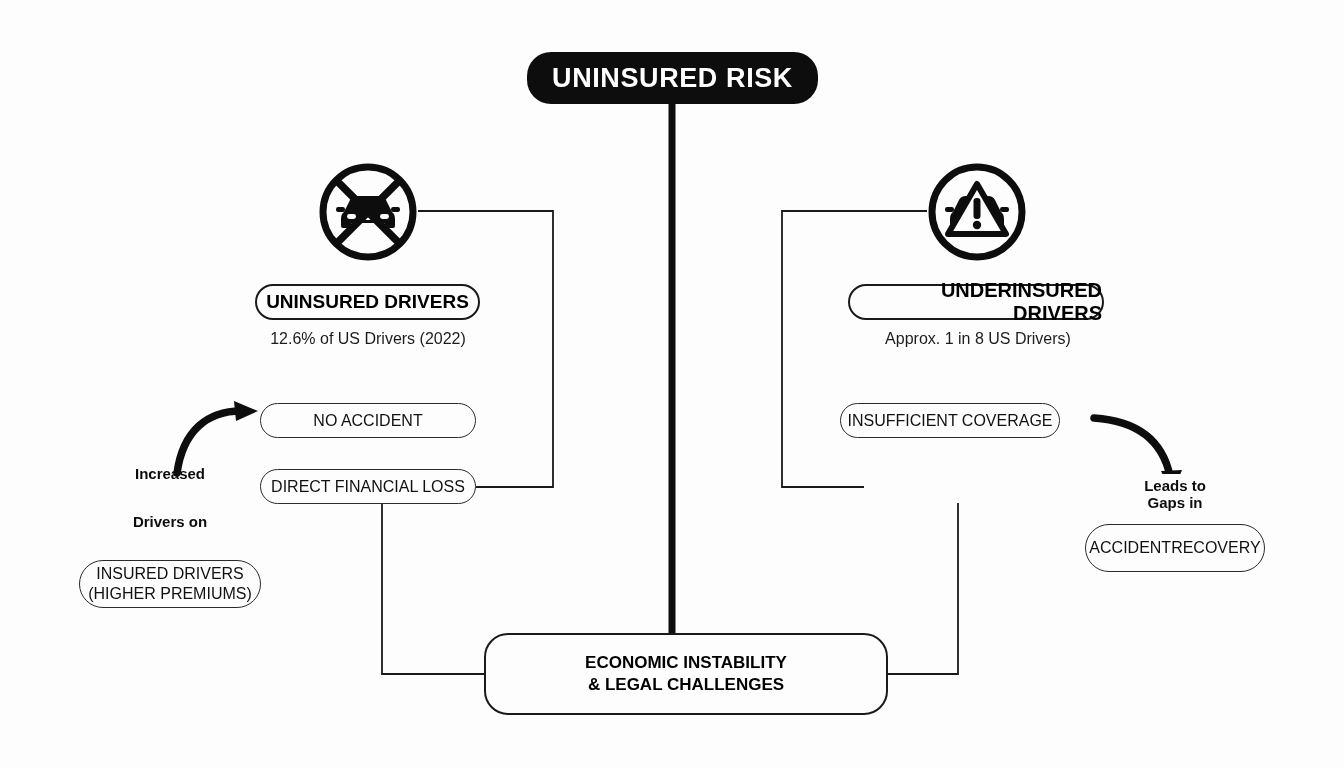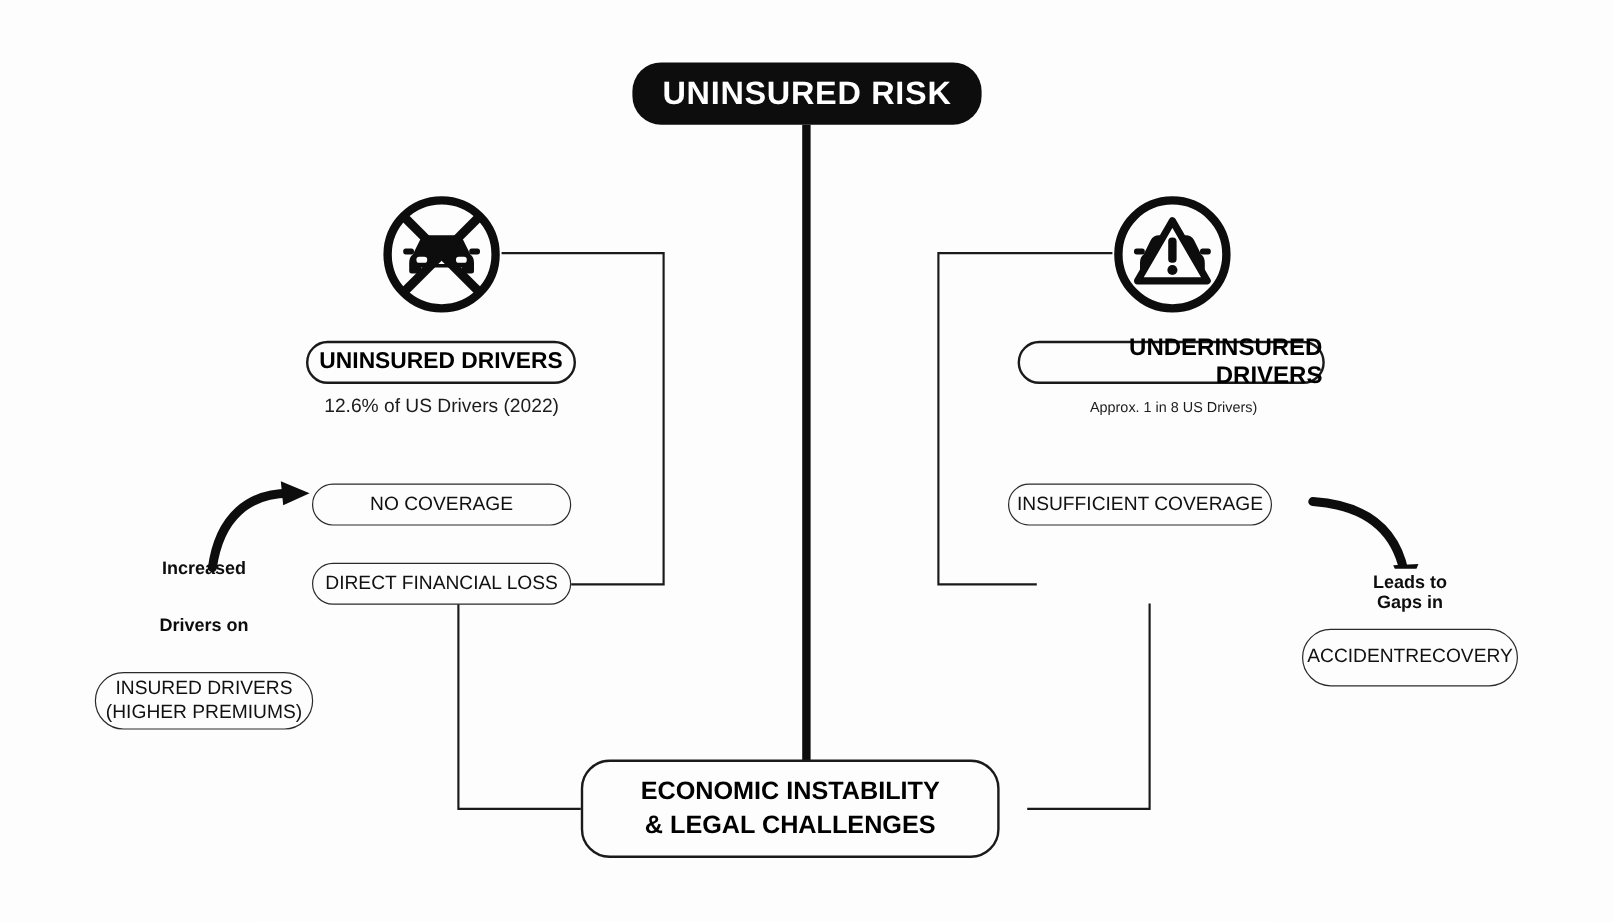--- a/index.html
+++ b/index.html
@@ -151,58 +151,58 @@
 
   <div class="node framed label-bold" style="left:255px; top:284px; width:225px; height:36px; font-size:19px;">
     <span>UNINSURED DRIVERS</span>
   </div>
 
   <div class="node caption" style="left:240px; top:326px; width:256px; height:26px; font-size:16px;">
     <span>12.6% of US Drivers (2022)</span>
   </div>
 
   <div class="node framed-thin label-plain" style="left:260px; top:403px; width:216px; height:35px; font-size:16px;">
-    <span>NO COVERAGE</span>
+    <span>NO ACCIDENT</span>
   </div>
 
   <div class="node framed-thin label-plain" style="left:260px; top:469px; width:216px; height:35px; font-size:16px;">
     <span>DIRECT FINANCIAL LOSS</span>
   </div>
 
   <div class="node annot" style="left:100px; top:477px; width:140px; height:42px; font-size:15px; flex-direction:column;gap:31px;">
     <span>Increased</span>
     <span>Drivers on</span>
   </div>
 
   <div class="node framed-thin label-plain" style="left:79px; top:524px; width:182px; height:48px; font-size:16px; flex-direction:column; line-height:1.22;margin-top:36px;">
     <span>INSURED DRIVERS</span>
     <span>(HIGHER PREMIUMS)</span>
   </div>
 
   <div class="node framed label-bold" style="left:848px; top:284px; width:256px; height:36px; font-size:20px;text-align:right;">
     <span>UNDERINSURED DRIVERS</span>
   </div>
 
-  <div class="node caption" style="left:850px; top:326px; width:256px; height:26px; font-size:12px;">
+  <div class="node caption" style="left:850px; top:326px; width:256px; height:26px; font-size:16px;">
     <span>Approx. 1 in 8 US Drivers)</span>
   </div>
 
   <div class="node framed-thin label-plain" style="left:840px; top:403px; width:220px; height:35px; font-size:16px;">
     <span>INSUFFICIENT COVERAGE</span>
   </div>
 
 
   <div class="node annot" style="left:1110px; top:474px; width:130px; height:42px; font-size:15px; flex-direction:column;">
     <span>Leads to</span>
     <span>Gaps in</span>
   </div>
 
   <div class="node framed-thin label-plain" style="left:1085px; top:524px; width:180px; height:48px; font-size:16px; line-height:1.22;">
     <span>ACCIDENT</span>
     <span>RECOVERY</span>
   </div>
 
-  <div class="node framed label-bold" style="left:484px; top:633px; width:349px; height:82px; font-size:21px; flex-direction:column; line-height:1.32;">
+  <div class="node framed label-bold" style="left:484px; top:633px; width:404px; height:82px; font-size:17px; flex-direction:column; line-height:1.32;">
     <span>ECONOMIC INSTABILITY</span>
     <span>&amp; LEGAL CHALLENGES</span>
   </div>
 
 </div>
 
 </body></html>

